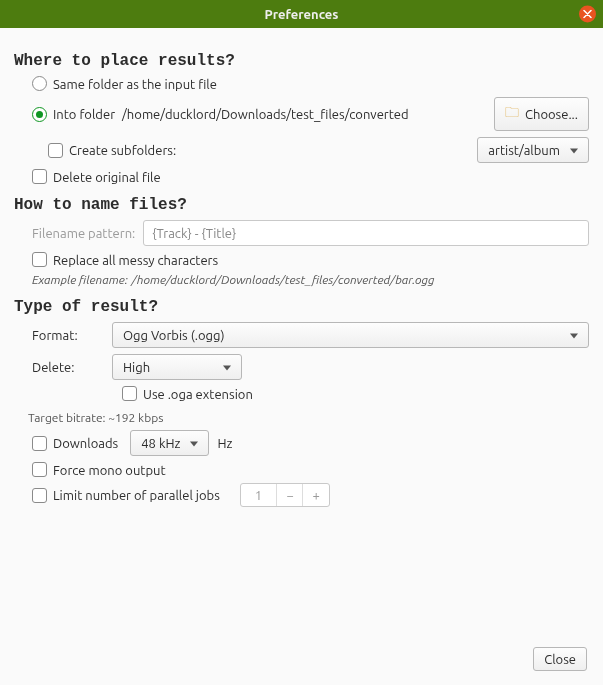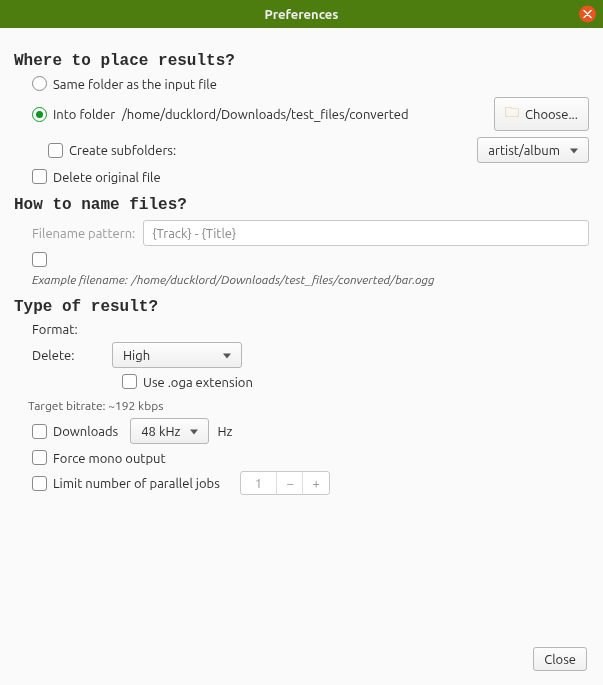--- a/index.html
+++ b/index.html
@@ -177,31 +177,35 @@
   <div class="section-heading">How to name files?</div>
 
 
   <div class="row indent1">
     <span class="muted-label">Filename pattern:</span>
     <span class="input">{Track} - {Title}</span>
   </div>
 
   <div class="row indent1">
     <span class="check"></span>
+    <label>Replace all messy characters</label>
   </div>
 
   <div class="row indent1 italic small">
     <span>Example filename:</span>
     <span style="margin-left:4px;">/home/ducklord/Downloads/test_files/converted/bar.ogg</span>
   </div>
 
   <div class="section-heading">Type of result?</div>
 
   <div class="row indent1">
     <label class="format-label">Format:</label>
+    <span class="dropdown wide">
+      <span>Ogg Vorbis (.ogg)</span>
+    </span>
   </div>
 
   <div class="row indent1">
     <label class="quality-label">Delete:</label>
     <span class="dropdown" style="min-width:130px;">
       <span>High</span>
     </span>
   </div>
 
   <div class="row" style="margin-left:108px;">

